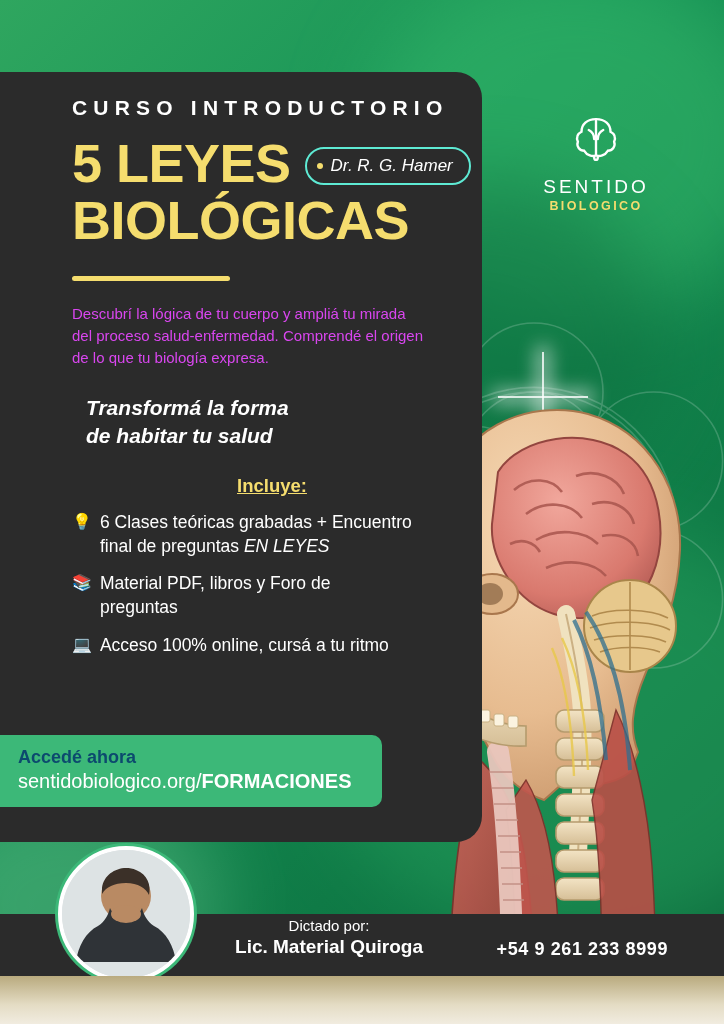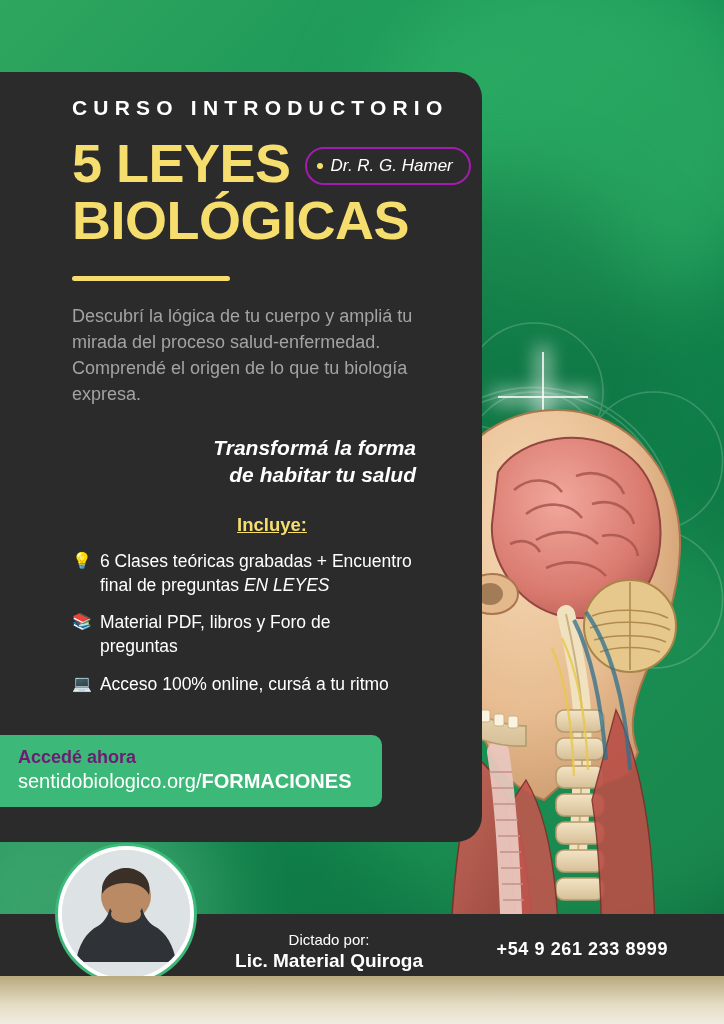--- a/index.html
+++ b/index.html
@@ -109,21 +109,21 @@
     font-size: 54px;
     line-height: 1.02;
     font-weight: bold;
     letter-spacing: -0.5px;
   }
   h1.title .line2 { display: block; }
   .author-pill {
     display: inline-flex;
     align-items: center;
     gap: 8px;
-    border: 2px solid #a21caf;
+    border: 2px solid #5eead4;
     border-radius: 22px;
     padding: 7px 16px 7px 10px;
     color: #ffffff;
     font-size: 17px;
     font-style: italic;
     white-space: nowrap;
     margin-top: 4px;
   }
   .author-pill .dot {
     width: 6px; height: 6px; border-radius: 50%;
@@ -131,32 +131,32 @@
     display: inline-block;
   }
   .rule {
     width: 158px;
     height: 5px;
     background: #f5dd6e;
     border-radius: 3px;
     margin: 28px 0 22px 0;
   }
   .lead {
-    color: #a3a3a3;
-    font-size: 18px;
+    color: #d946ef;
+    font-size: 15px;
     line-height: 1.45;
     width: 352px;
   }
   .slogan {
     color: #ffffff;
     font-size: 21px;
     font-weight: bold;
     font-style: italic;
     line-height: 1.3;
-    text-align: right;
+    text-align: left;
     width: 330px;
     margin: 26px 0 2px 14px;
   }
   .includes {
     color: #f5dd6e;
     font-weight: bold;
     font-size: 18.5px;
     text-decoration: underline;
     margin: 26px 0 14px 0;
     text-align: center;
@@ -179,21 +179,21 @@
     left: 0;
     top: 735px;
     width: 382px;
     background: #3cb878;
     border-top-right-radius: 10px;
     border-bottom-right-radius: 10px;
     padding: 12px 18px 14px 18px;
     box-sizing: border-box;
   }
   .cta .cta-top {
-    color: #701a75;
+    color: #0c4a6e;
     font-size: 18px;
     font-weight: bold;
     margin-bottom: 2px;
   }
   .cta .cta-url {
     color: #ffffff;
     font-size: 20px;
   }
   .cta .cta-url b { font-weight: bold; }
 
@@ -225,21 +225,21 @@
     position: absolute;
     left: 0;
     bottom: 48px;
     width: 724px;
     height: 62px;
     background: #2b2b2b;
   }
   .presenter {
     position: absolute;
     left: 214px;
-    bottom: 52px;
+    bottom: 66px;
     color: #ffffff;
     text-align: center;
     width: 230px;
   }
   .presenter .small { font-size: 15px; }
   .presenter .name { font-size: 19px; font-weight: bold; margin-top: 2px; }
   .phone {
     position: absolute;
     right: 56px;
     bottom: 64px;
@@ -461,20 +461,34 @@
       </div>
 
     </div>
   </div>
 
   <div class="cta">
     <div class="cta-top">Accedé ahora</div>
     <div class="cta-url"><span>sentidobiologico.org/</span><b>FORMACIONES</b></div>
   </div>
 
+  <div class="logo">
+    <svg class="mark" viewBox="0 0 64 64">
+      <g fill="none" stroke="#ffffff" stroke-width="2.6" stroke-linecap="round">
+        <path d="M32 10 C22 10 16 16 16 24 C12 26 10 30 12 35 C10 40 14 45 19 45 C22 50 28 52 32 50"></path>
+        <path d="M32 10 C42 10 48 16 48 24 C52 26 54 30 52 35 C54 40 50 45 45 45 C42 50 36 52 32 50"></path>
+        <path d="M32 12 L32 50"></path>
+        <path d="M24 22 C28 24 30 28 30 32"></path>
+        <path d="M40 22 C36 24 34 28 34 32"></path>
+        <path d="M30 52 C30 56 34 56 34 52"></path>
+      </g>
+    </svg>
+    <div class="name">SENTIDO</div>
+    <div class="sub">BIOLOGICO</div>
+  </div>
 
   <div class="bottombar"></div>
 
   <div class="presenter">
     <div class="small">Dictado por:</div>
     <div class="name">Lic. Material Quiroga</div>
   </div>
 
   <div class="phone">+54 9 261 233 8999</div>
 

